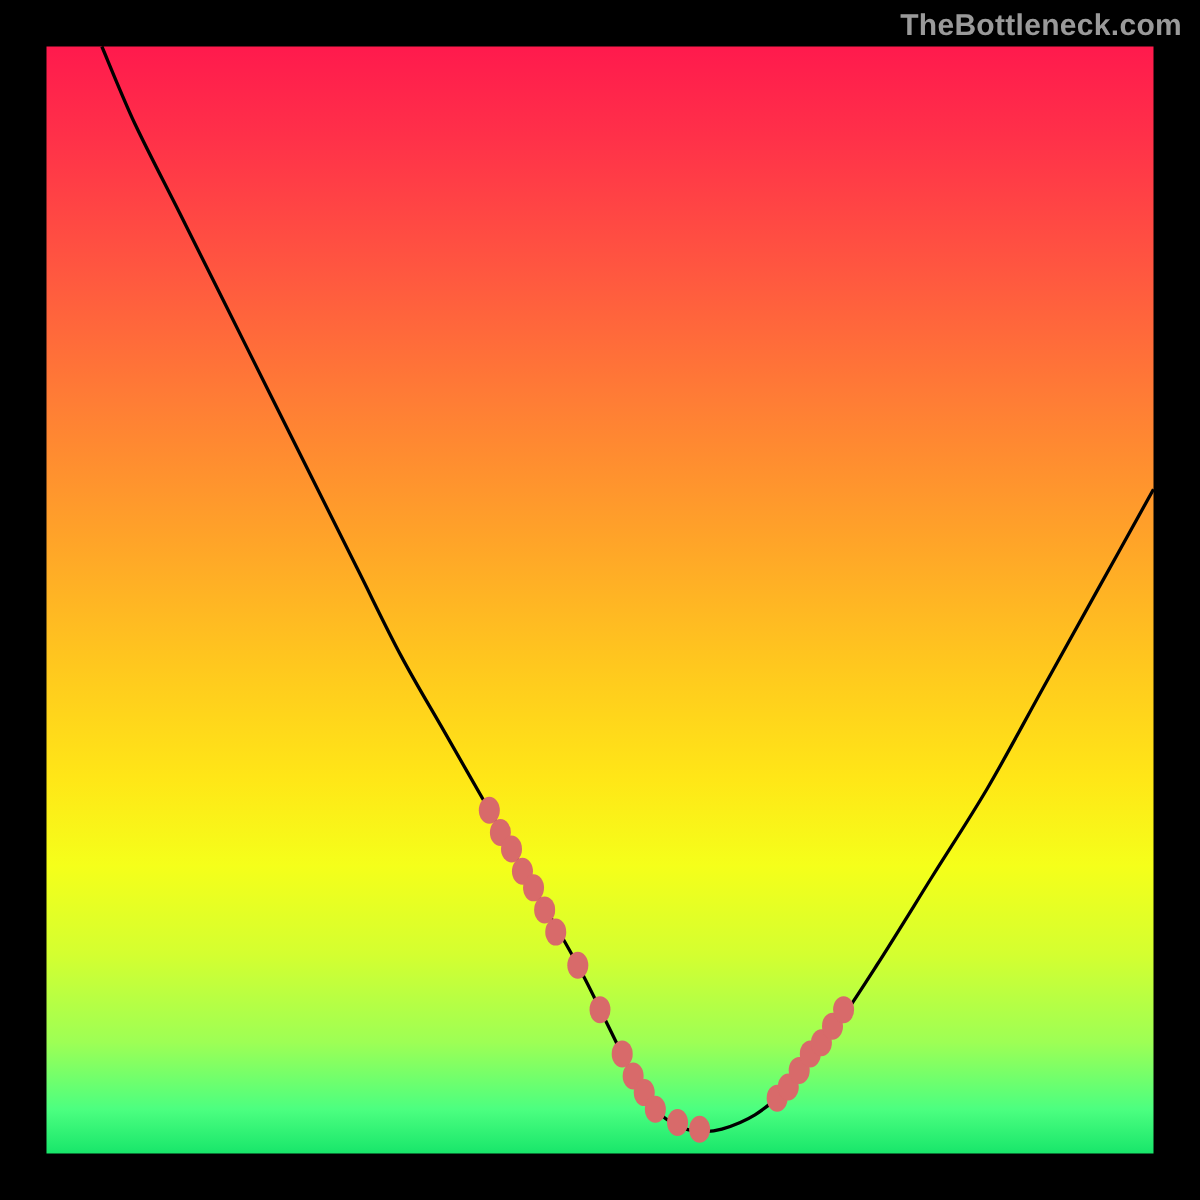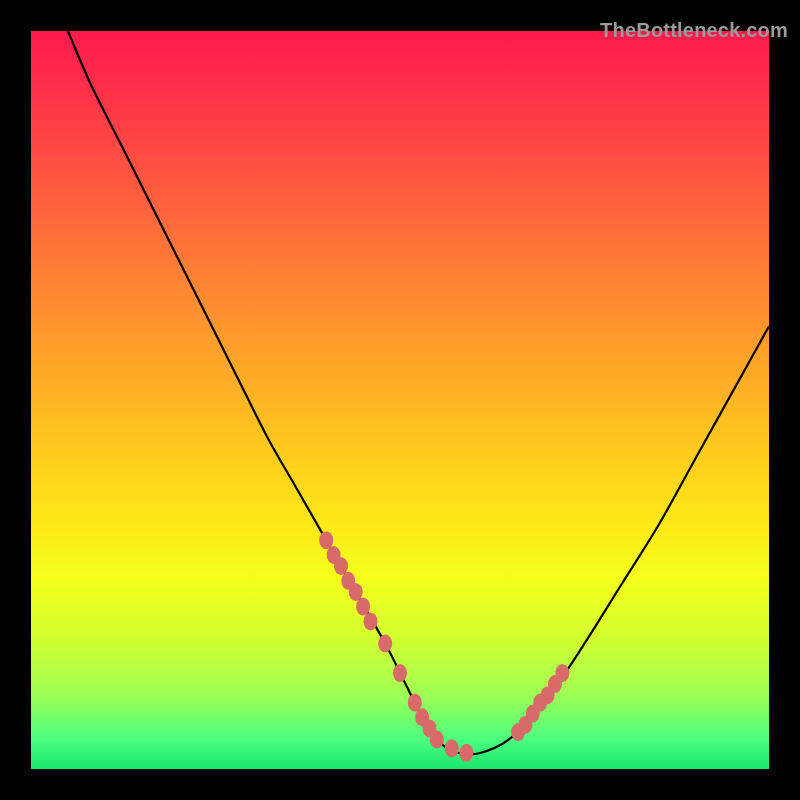--- a/index.html
+++ b/index.html
@@ -37,21 +37,21 @@
       #ffe617 66%,
       #f5ff1a 74%,
       #d4ff30 82%,
       #9dff55 90%,
       #4cff80 96%,
       #18e66a 100%
     );
   }
   .watermark {
     position: absolute;
-    top: 19px;
+    top: 6px;
     right: 12px;
     color: #9a9a9a;
     font-size: 20px;
     font-weight: 600;
     letter-spacing: 0.2px;
     user-select: none;
   }
   svg.curve {
     position: absolute;
     left: 0;

